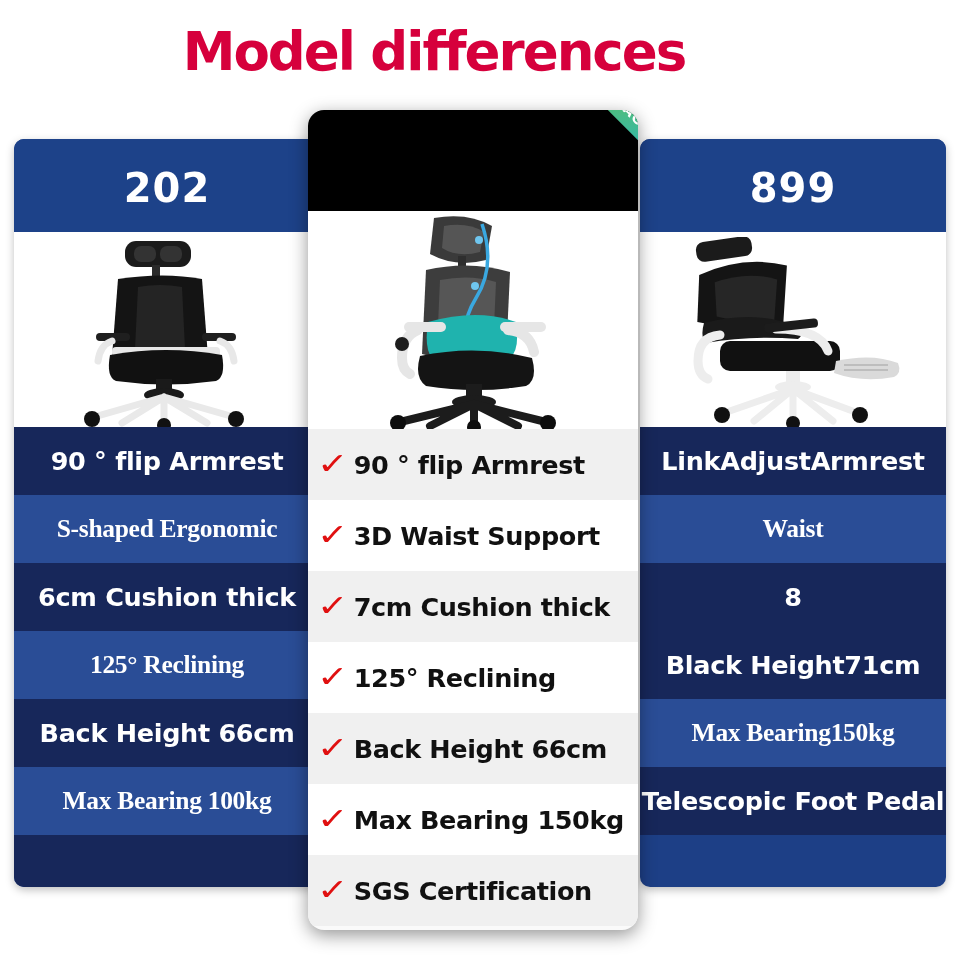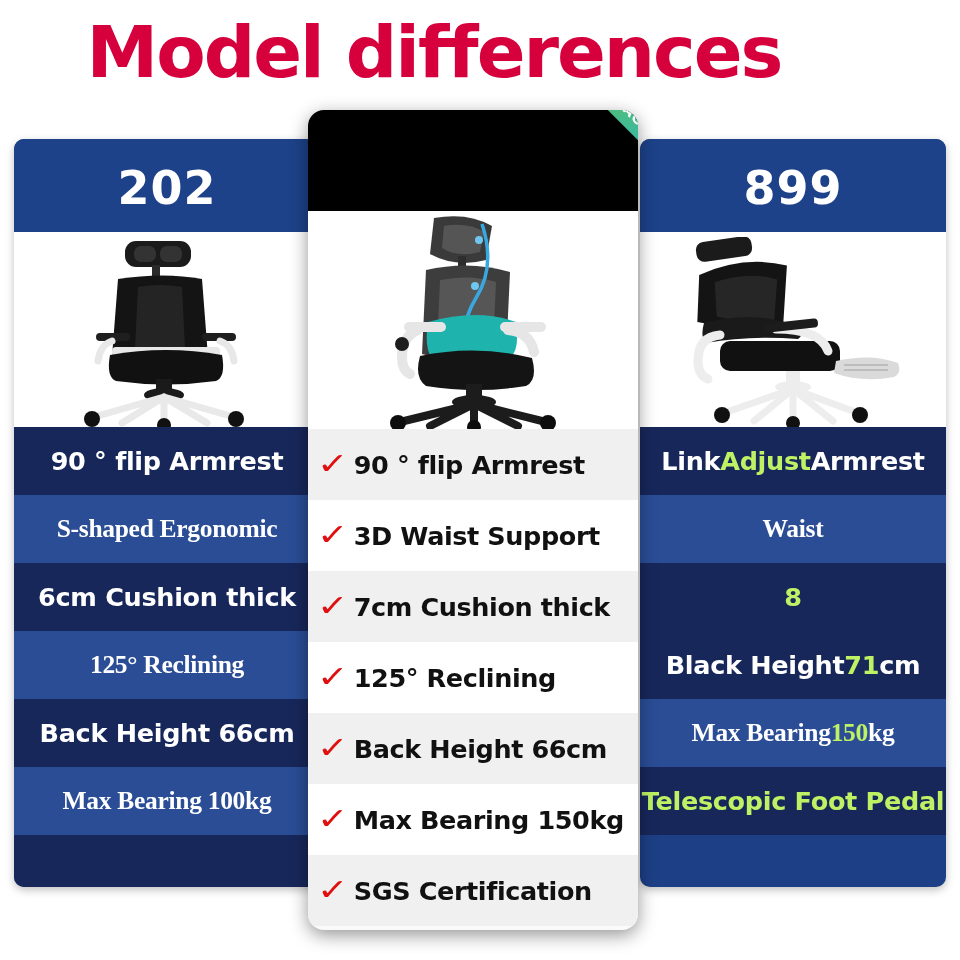--- a/index.html
+++ b/index.html
@@ -13,21 +13,21 @@
     position: relative;
   }
 
   
   .title {
     position: absolute;
     top: 4px;
     left: 0;
     width: 868px;
     text-align: center;
-    font-size: 72px;
+    font-size: 53px;
     font-weight: bold;
     letter-spacing: -2px;
     color: #d6003c;
     font-family: "DejaVu Sans", sans-serif;
     line-height: 96px;
     white-space: nowrap;
   }
 
   
   .board {
@@ -50,21 +50,21 @@
     background: #1d3f86;
     box-shadow: 0 3px 8px rgba(0,0,0,.25);
   }
   .col-left  { left: 14px; }
   .col-right { left: 640px; }
 
   .col-side .head {
     height: 93px;
     background: #1d4289;
     color: #ffffff;
-    font-size: 46px;
+    font-size: 40px;
     font-weight: bold;
     font-family: "DejaVu Sans", sans-serif;
     text-align: center;
     line-height: 98px;
     letter-spacing: 1px;
   }
 
   .col-side .photo {
     height: 195px;
     background: #ffffff;
@@ -81,21 +81,21 @@
     color: #ffffff;
     font-size: 25.5px;
     font-weight: bold;
     font-family: "DejaVu Sans", sans-serif;
     letter-spacing: -.3px;
     white-space: nowrap;
     padding: 0 6px;
   }
   .srow.dark  { background: #17275a; }
   .srow.light { background: #2a4d96; font-family: Liberation Serif, serif; }
-  .srow em { font-style: normal; color: #bef264; }
+  .srow em { font-style: normal; color: #ffffff; }
 
   
   .col-center {
     position: absolute;
     top: 110px;
     left: 308px;
     width: 330px;
     height: 820px;
     border-radius: 16px;
     background: #fafafa;

